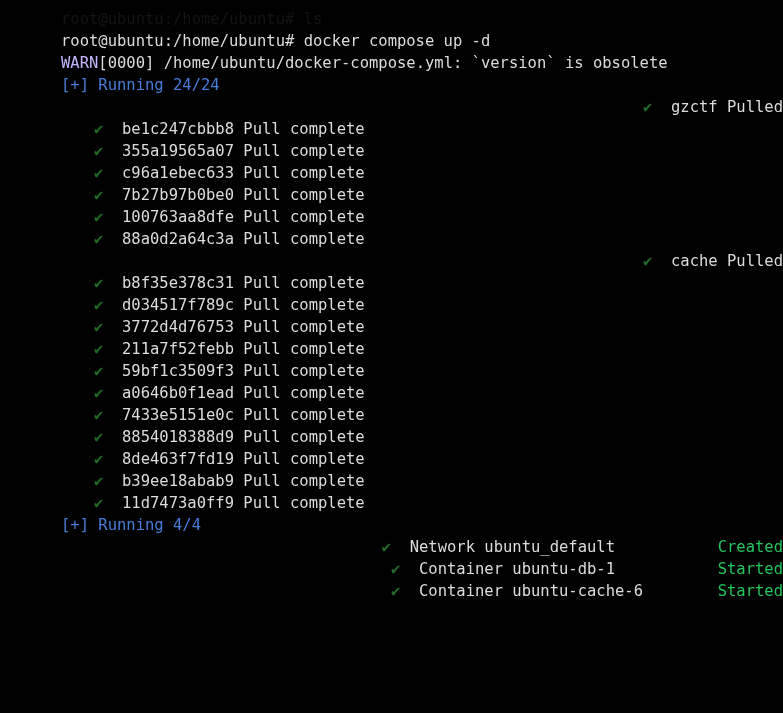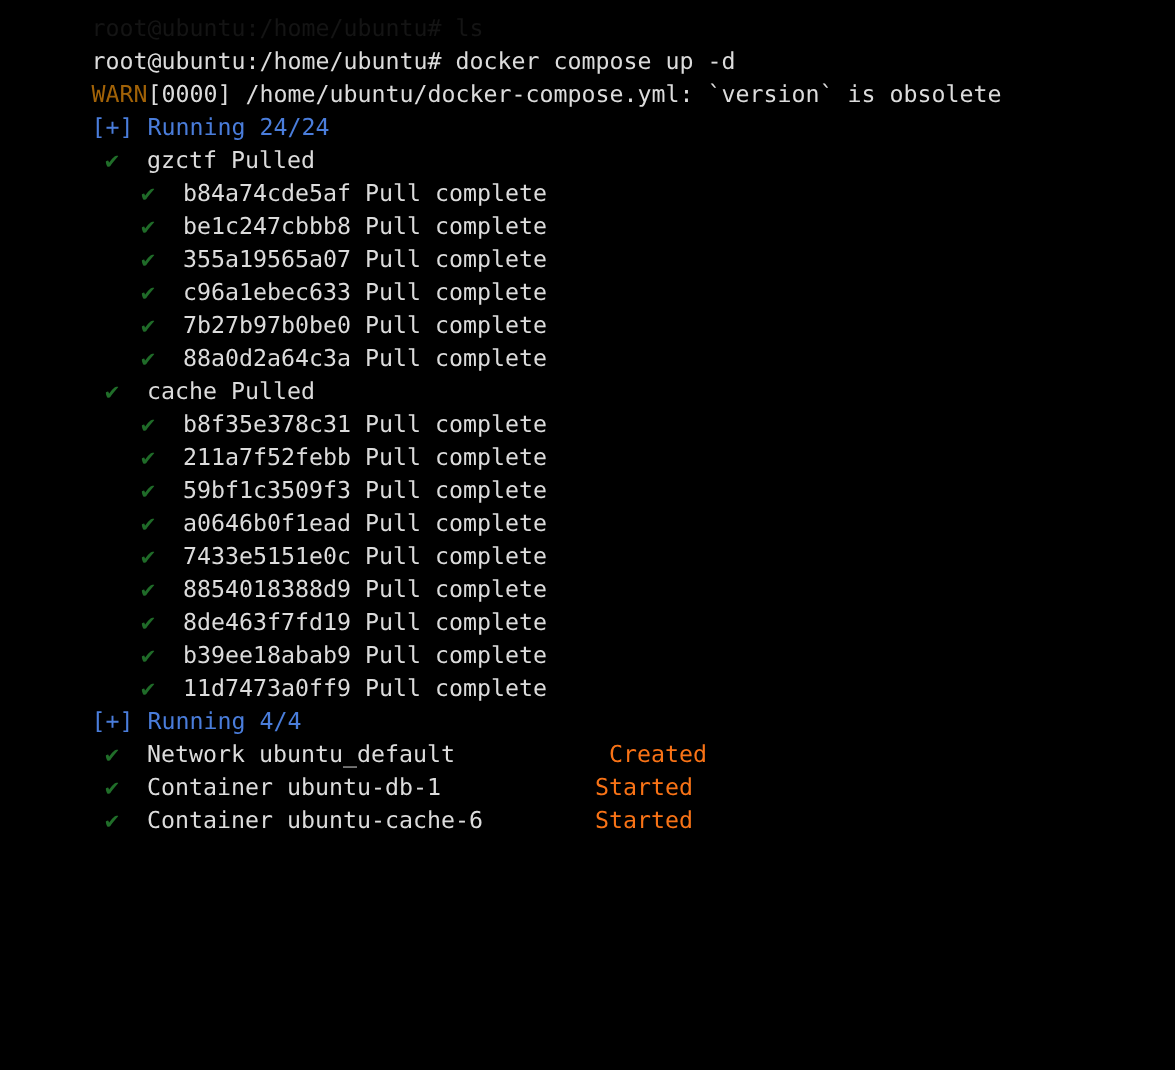--- a/index.html
+++ b/index.html
@@ -42,32 +42,32 @@
   .tick {
     color: #1f6b28;
   }
   .tick-top {
     color: #206e29;
   }
   .lbl-blue {
     color: #4a7ddb;
   }
   .lbl-warn {
-    color: #a16207;
+    color: #c4b5fd;
   }
   .lbl-white {
     color: #dcdcdc;
   }
   .lbl-green {
-    color: #f97316;
+    color: #22c55e;
   }
   .ghost-top {
     color: #141414;
   }
-  .sp-indent1 { padding-left: 14px; }
+  .sp-indent1 { padding-left: 14px; text-align: right; }
   .sp-indent2 { padding-left: 38px; }
 </style>
 </head>
 <body>
 
 <div id="terminal">
   <div class="screen">
 
     <div class="line">
       <span class="ghost-top">root@ubuntu:/home/ubuntu# ls</span>
@@ -83,44 +83,50 @@
 
     <div class="line">
       <span class="lbl-blue">[+]</span><span class="lbl-blue"> </span><span class="lbl-blue">Running 24/24</span>
     </div>
 
     <div class="line sp-indent1">
       <span class="tick-top">✔</span><span>  </span><span class="lbl-white">gzctf</span><span> </span><span class="lbl-white">Pulled</span>
     </div>
 
     <div class="line sp-indent2">
-      <span class="tick">✔</span><span>  </span><span class="lbl-white">b84a74cde5af</span><span> </span><span class="lbl-white">Pull complete</span>
-    </div>
-    <div class="line sp-indent2">
       <span class="tick">✔</span><span>  </span><span class="lbl-white">be1c247cbbb8</span><span> </span><span class="lbl-white">Pull complete</span>
     </div>
     <div class="line sp-indent2">
       <span class="tick">✔</span><span>  </span><span class="lbl-white">355a19565a07</span><span> </span><span class="lbl-white">Pull complete</span>
     </div>
     <div class="line sp-indent2">
       <span class="tick">✔</span><span>  </span><span class="lbl-white">c96a1ebec633</span><span> </span><span class="lbl-white">Pull complete</span>
     </div>
     <div class="line sp-indent2">
       <span class="tick">✔</span><span>  </span><span class="lbl-white">7b27b97b0be0</span><span> </span><span class="lbl-white">Pull complete</span>
     </div>
     <div class="line sp-indent2">
+      <span class="tick">✔</span><span>  </span><span class="lbl-white">100763aa8dfe</span><span> </span><span class="lbl-white">Pull complete</span>
+    </div>
+    <div class="line sp-indent2">
       <span class="tick">✔</span><span>  </span><span class="lbl-white">88a0d2a64c3a</span><span> </span><span class="lbl-white">Pull complete</span>
     </div>
 
     <div class="line sp-indent1">
       <span class="tick-top">✔</span><span>  </span><span class="lbl-white">cache</span><span> </span><span class="lbl-white">Pulled</span>
     </div>
 
     <div class="line sp-indent2">
       <span class="tick">✔</span><span>  </span><span class="lbl-white">b8f35e378c31</span><span> </span><span class="lbl-white">Pull complete</span>
+    </div>
+    <div class="line sp-indent2">
+      <span class="tick">✔</span><span>  </span><span class="lbl-white">d034517f789c</span><span> </span><span class="lbl-white">Pull complete</span>
+    </div>
+    <div class="line sp-indent2">
+      <span class="tick">✔</span><span>  </span><span class="lbl-white">3772d4d76753</span><span> </span><span class="lbl-white">Pull complete</span>
     </div>
     <div class="line sp-indent2">
       <span class="tick">✔</span><span>  </span><span class="lbl-white">211a7f52febb</span><span> </span><span class="lbl-white">Pull complete</span>
     </div>
 
 
     <div class="line sp-indent2">
       <span class="tick">✔</span><span>  </span><span class="lbl-white">59bf1c3509f3</span><span> </span><span class="lbl-white">Pull complete</span>
     </div>
     <div class="line sp-indent2">

